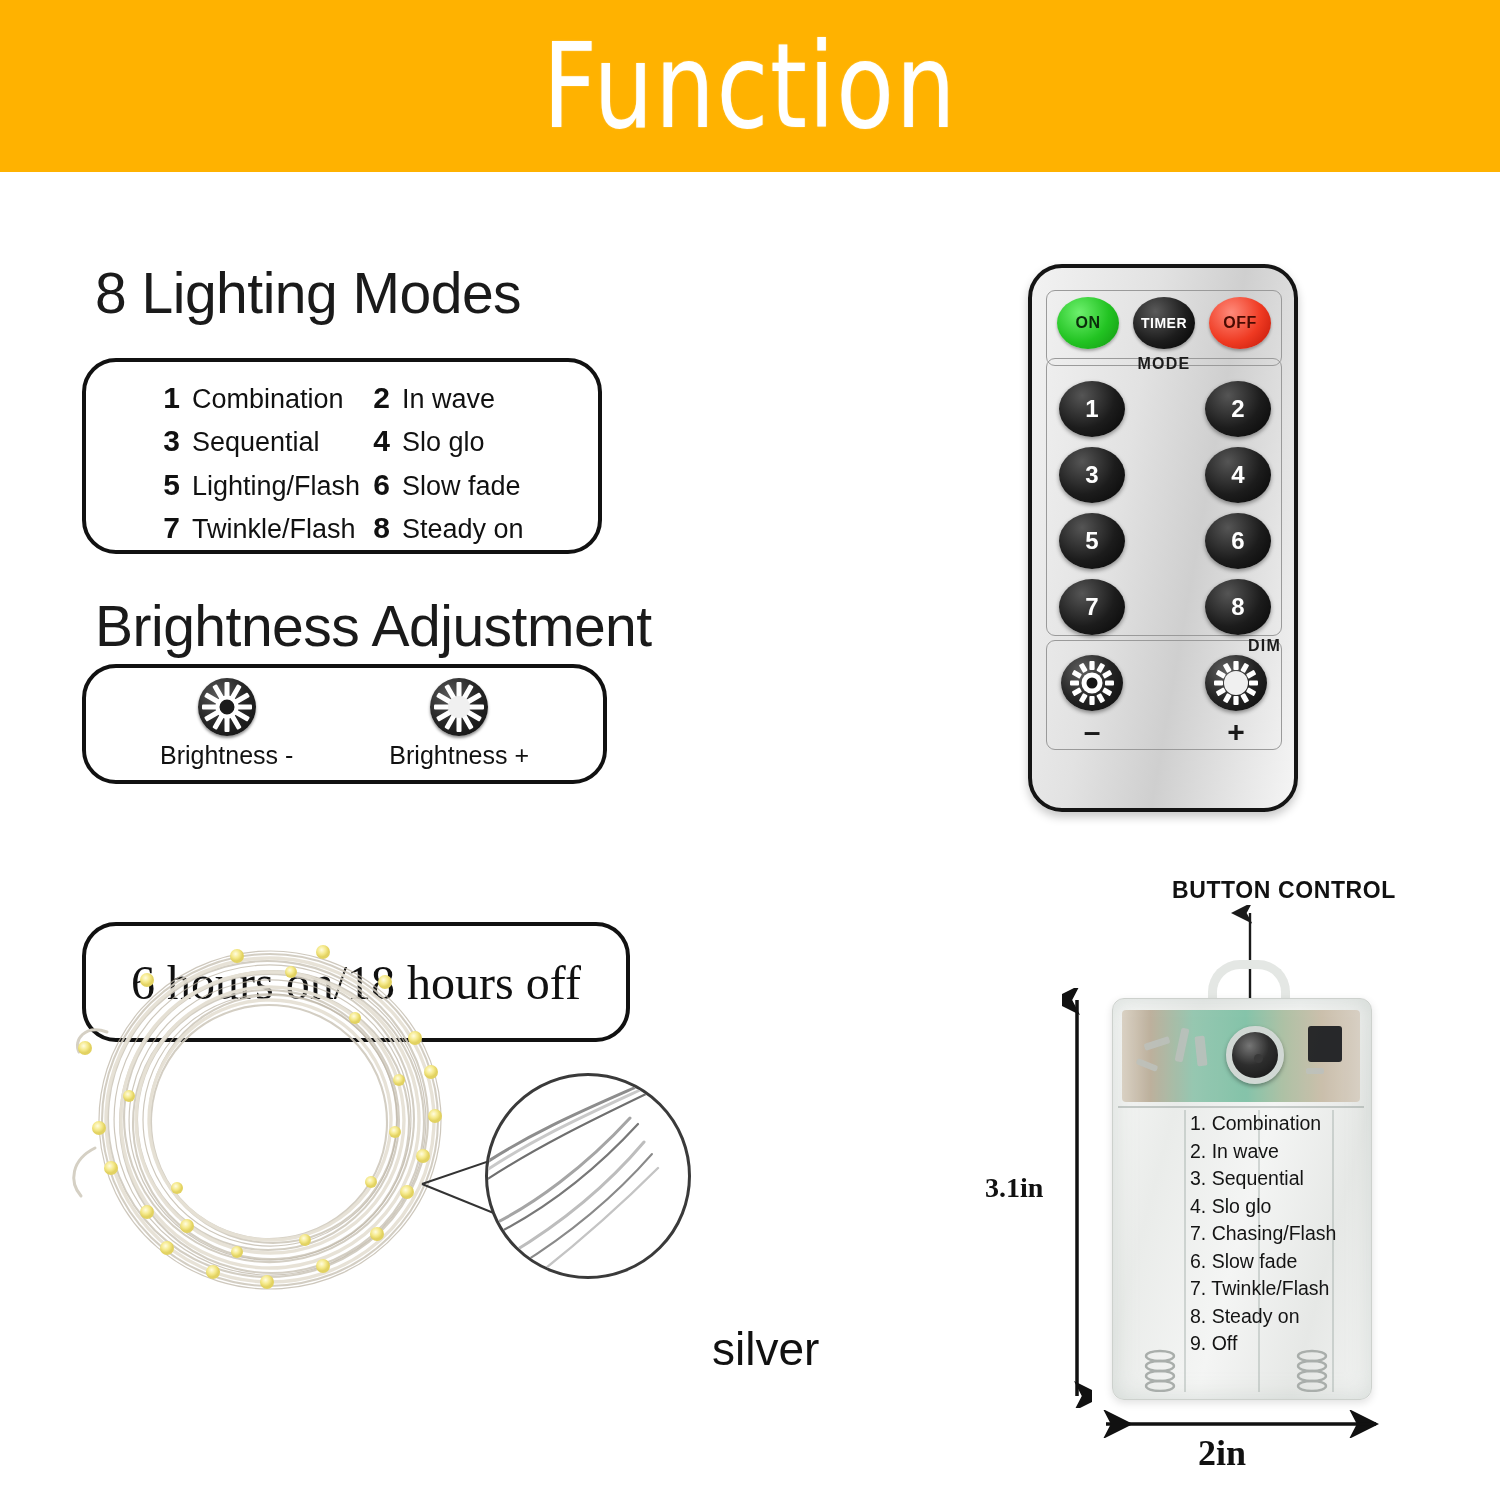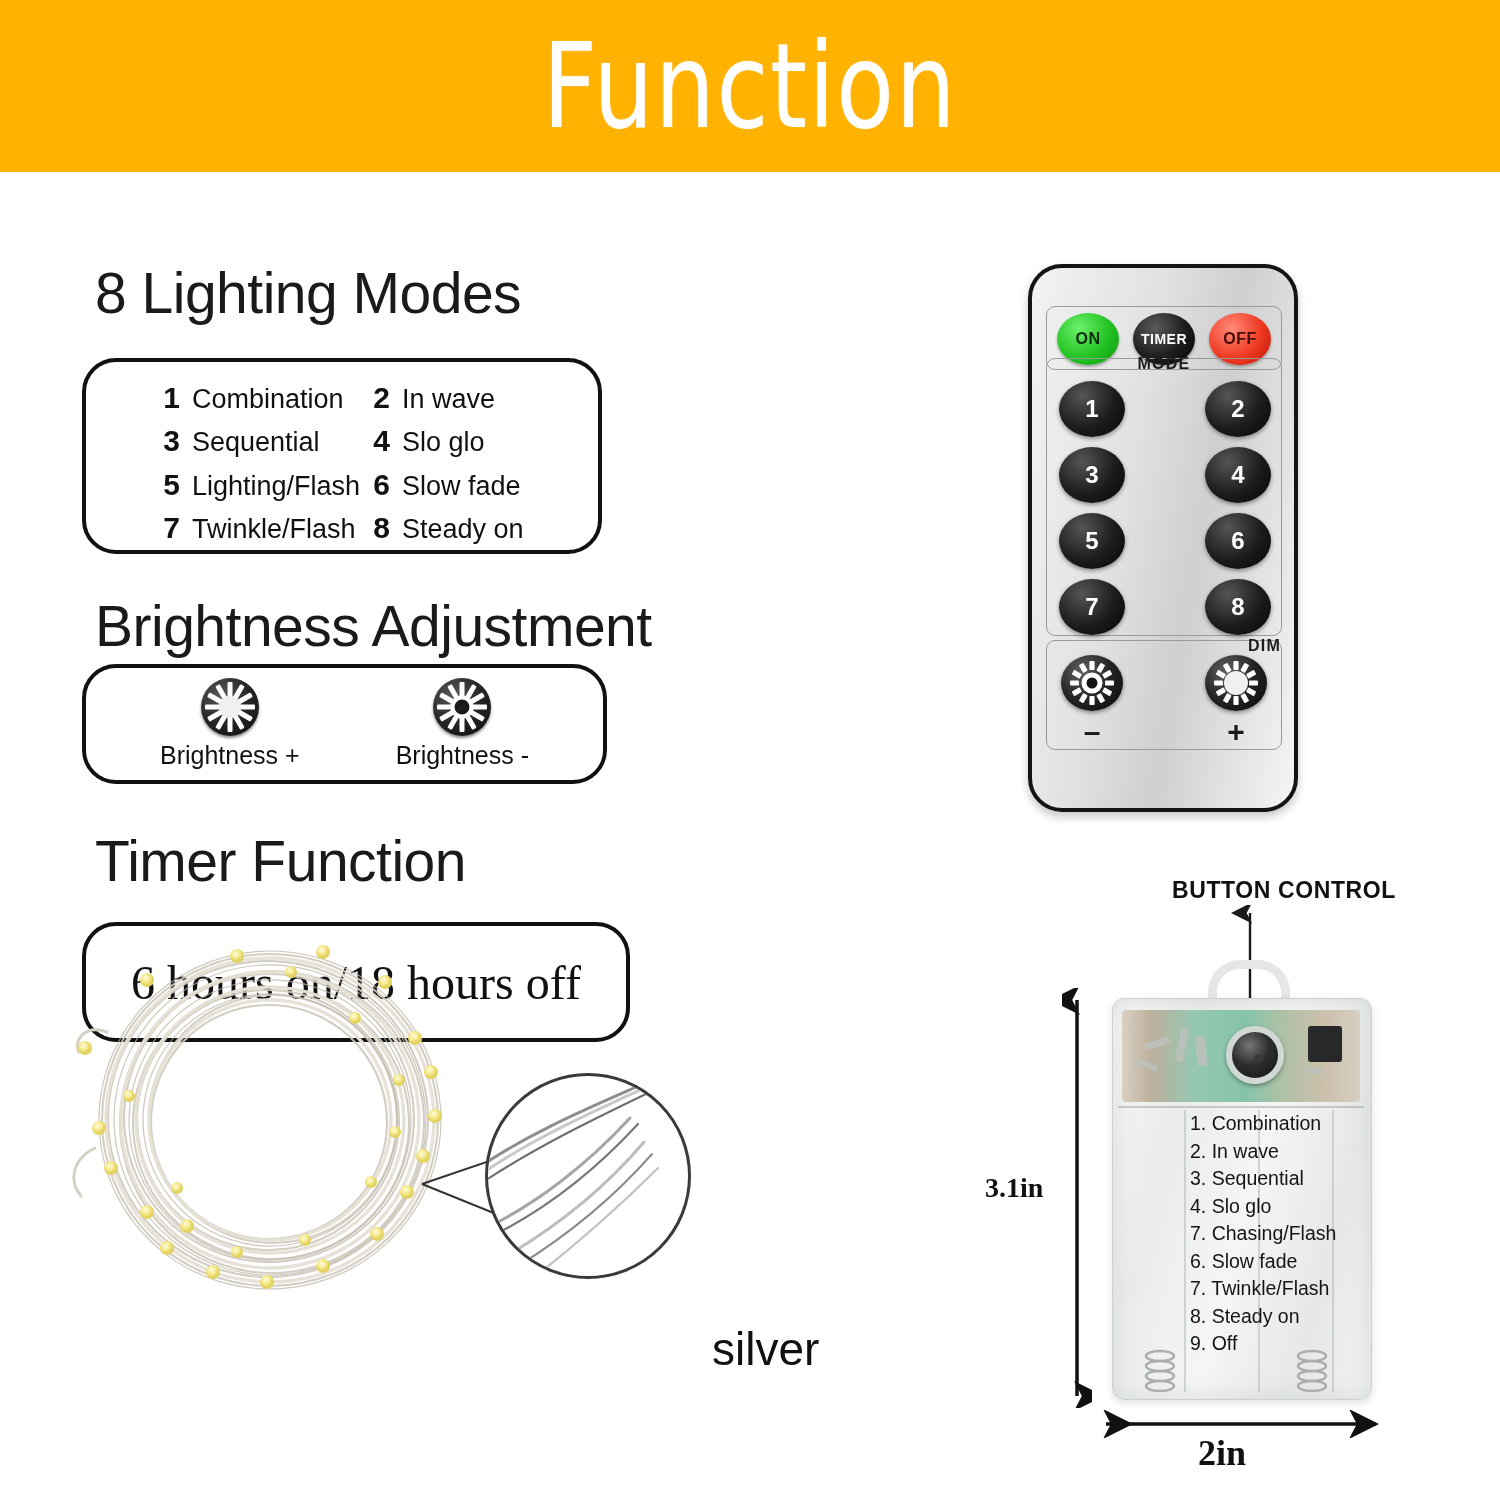--- a/index.html
+++ b/index.html
@@ -135,21 +135,21 @@
     border-radius:34px;
     background:linear-gradient(100deg,#f2f2f2 0%,#e2e2e2 36%,#cfcfcf 60%,#e8e8e8 86%,#f5f5f5 100%);
     border:4px solid #141414;
     box-sizing:border-box;
     box-shadow:0 5px 10px rgba(0,0,0,.22);
   }
   .rpanel{
     position:absolute;border:1.5px solid #9a9a9a;border-radius:9px;
     box-sizing:border-box;
   }
-  #panel-top{left:14px;top:38px;width:236px;height:64px;}
+  #panel-top{left:14px;top:22px;width:236px;height:76px;}
   #panel-mode{left:14px;top:90px;width:236px;height:278px;}
   #panel-dim{left:14px;top:372px;width:236px;height:110px;}
 
   .pill{
     position:absolute;top:6px;width:62px;height:52px;border-radius:50%/50%;
     display:flex;align-items:center;justify-content:center;
     font-size:16px;font-weight:700;letter-spacing:.5px;
     font-family:"Liberation Sans",sans-serif;
     box-shadow:0 2px 3px rgba(0,0,0,.3);
   }
@@ -324,61 +324,60 @@
         <span class="num">8</span>
         <span class="lbl">Steady on</span>
       </div>
     </div>
   </div>
 
   <div class="sec-head" id="head-bright">Brightness Adjustment</div>
 
   <div class="rbox" id="bright-box">
     <div class="bright-inner">
+      <div class="bright-cell">
+        <div class="sun-btn sun-minus">
+          <span class="ray" style="transform:translate(-50%,0) rotate(0deg)"></span>
+          <span class="ray" style="transform:translate(-50%,0) rotate(30deg)"></span>
+          <span class="ray" style="transform:translate(-50%,0) rotate(60deg)"></span>
+          <span class="ray" style="transform:translate(-50%,0) rotate(90deg)"></span>
+          <span class="ray" style="transform:translate(-50%,0) rotate(120deg)"></span>
+          <span class="ray" style="transform:translate(-50%,0) rotate(150deg)"></span>
+          <span class="ray" style="transform:translate(-50%,0) rotate(180deg)"></span>
+          <span class="ray" style="transform:translate(-50%,0) rotate(210deg)"></span>
+          <span class="ray" style="transform:translate(-50%,0) rotate(240deg)"></span>
+          <span class="ray" style="transform:translate(-50%,0) rotate(270deg)"></span>
+          <span class="ray" style="transform:translate(-50%,0) rotate(300deg)"></span>
+          <span class="ray" style="transform:translate(-50%,0) rotate(330deg)"></span>
+          <span class="core"></span>
+        </div>
+        <div class="bright-label">Brightness -</div>
+      </div>
+
       <div class="bright-cell">
         <div class="sun-btn sun-plus">
           <span class="ray" style="transform:translate(-50%,0) rotate(0deg)"></span>
           <span class="ray" style="transform:translate(-50%,0) rotate(30deg)"></span>
           <span class="ray" style="transform:translate(-50%,0) rotate(60deg)"></span>
           <span class="ray" style="transform:translate(-50%,0) rotate(90deg)"></span>
           <span class="ray" style="transform:translate(-50%,0) rotate(120deg)"></span>
           <span class="ray" style="transform:translate(-50%,0) rotate(150deg)"></span>
           <span class="ray" style="transform:translate(-50%,0) rotate(180deg)"></span>
           <span class="ray" style="transform:translate(-50%,0) rotate(210deg)"></span>
           <span class="ray" style="transform:translate(-50%,0) rotate(240deg)"></span>
           <span class="ray" style="transform:translate(-50%,0) rotate(270deg)"></span>
           <span class="ray" style="transform:translate(-50%,0) rotate(300deg)"></span>
           <span class="ray" style="transform:translate(-50%,0) rotate(330deg)"></span>
           <span class="core"></span>
         </div>
         <div class="bright-label">Brightness +</div>
       </div>
-
-      <div class="bright-cell">
-        <div class="sun-btn sun-minus">
-          <span class="ray" style="transform:translate(-50%,0) rotate(0deg)"></span>
-          <span class="ray" style="transform:translate(-50%,0) rotate(30deg)"></span>
-          <span class="ray" style="transform:translate(-50%,0) rotate(60deg)"></span>
-          <span class="ray" style="transform:translate(-50%,0) rotate(90deg)"></span>
-          <span class="ray" style="transform:translate(-50%,0) rotate(120deg)"></span>
-          <span class="ray" style="transform:translate(-50%,0) rotate(150deg)"></span>
-          <span class="ray" style="transform:translate(-50%,0) rotate(180deg)"></span>
-          <span class="ray" style="transform:translate(-50%,0) rotate(210deg)"></span>
-          <span class="ray" style="transform:translate(-50%,0) rotate(240deg)"></span>
-          <span class="ray" style="transform:translate(-50%,0) rotate(270deg)"></span>
-          <span class="ray" style="transform:translate(-50%,0) rotate(300deg)"></span>
-          <span class="ray" style="transform:translate(-50%,0) rotate(330deg)"></span>
-          <span class="core"></span>
-        </div>
-        <div class="bright-label">Brightness -</div>
-      </div>
     </div>
   </div>
 
-  <div class="sec-head" id="head-timer">Timer Function</div>
 
   <div class="rbox" id="timer-box">
     <div class="timer-text">6 hours on/18 hours off</div>
   </div>
 </div>
 
 <div class="coil-wrap">
   <svg class="coil-svg" width="460" height="400" viewBox="0 0 460 400">
     <defs>
       <radialGradient id="ledg" cx="40%" cy="35%">

